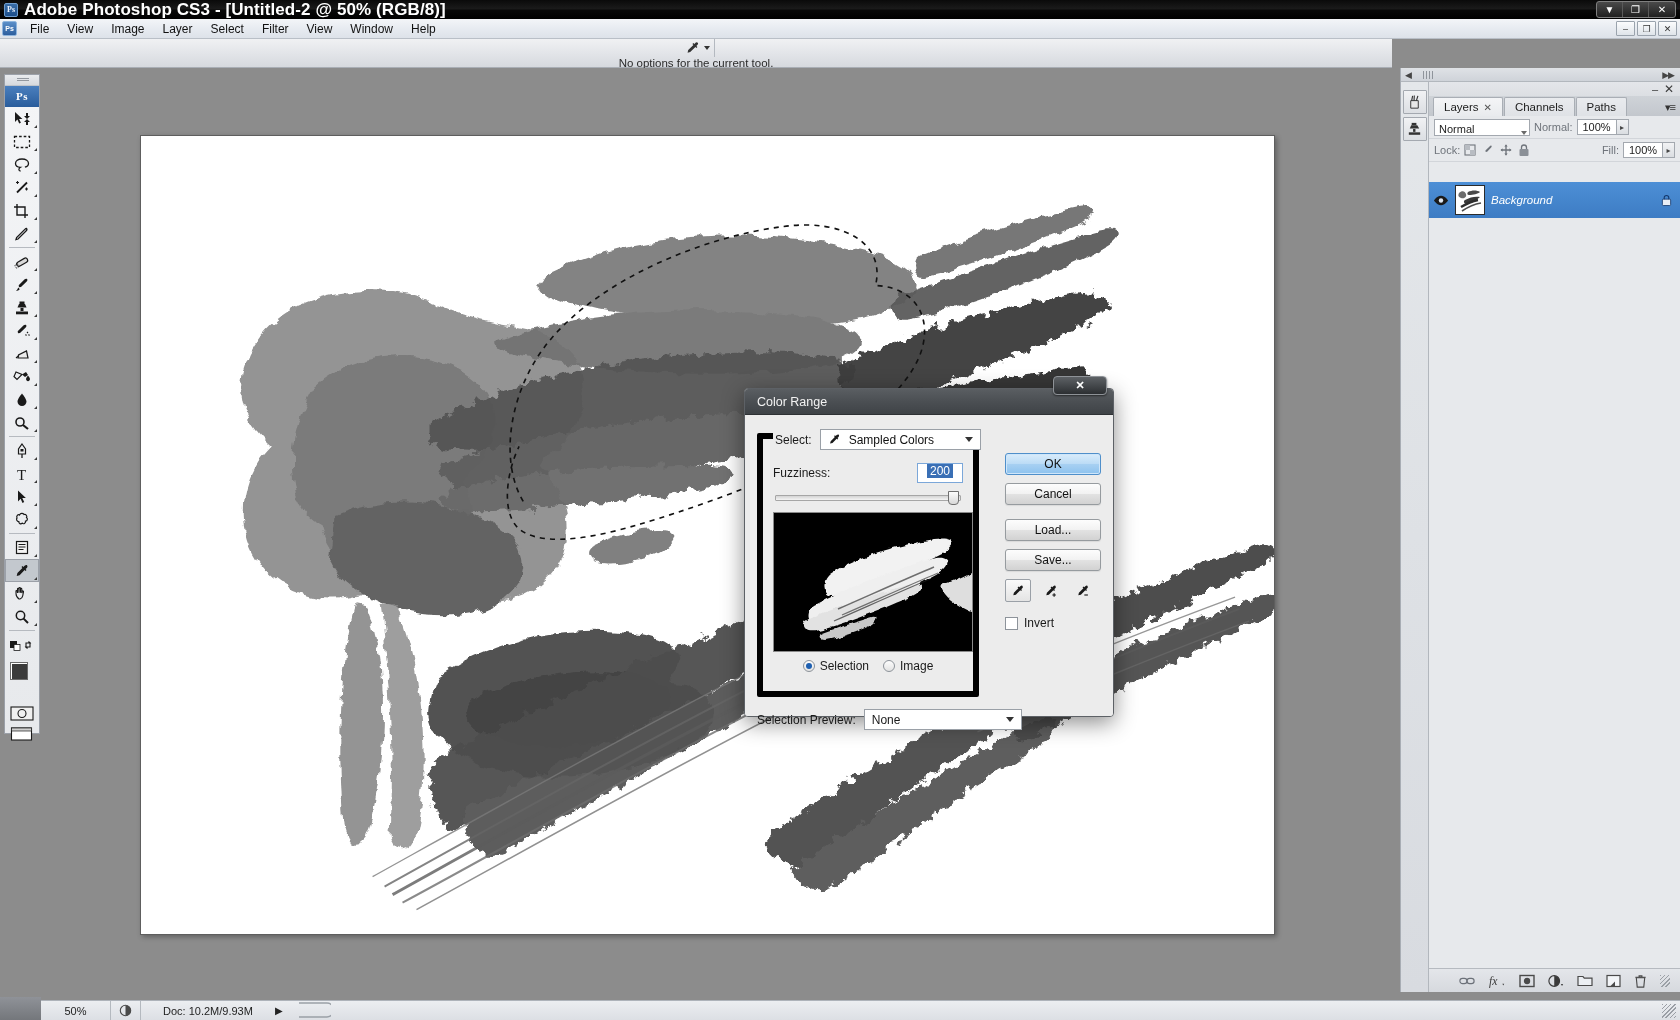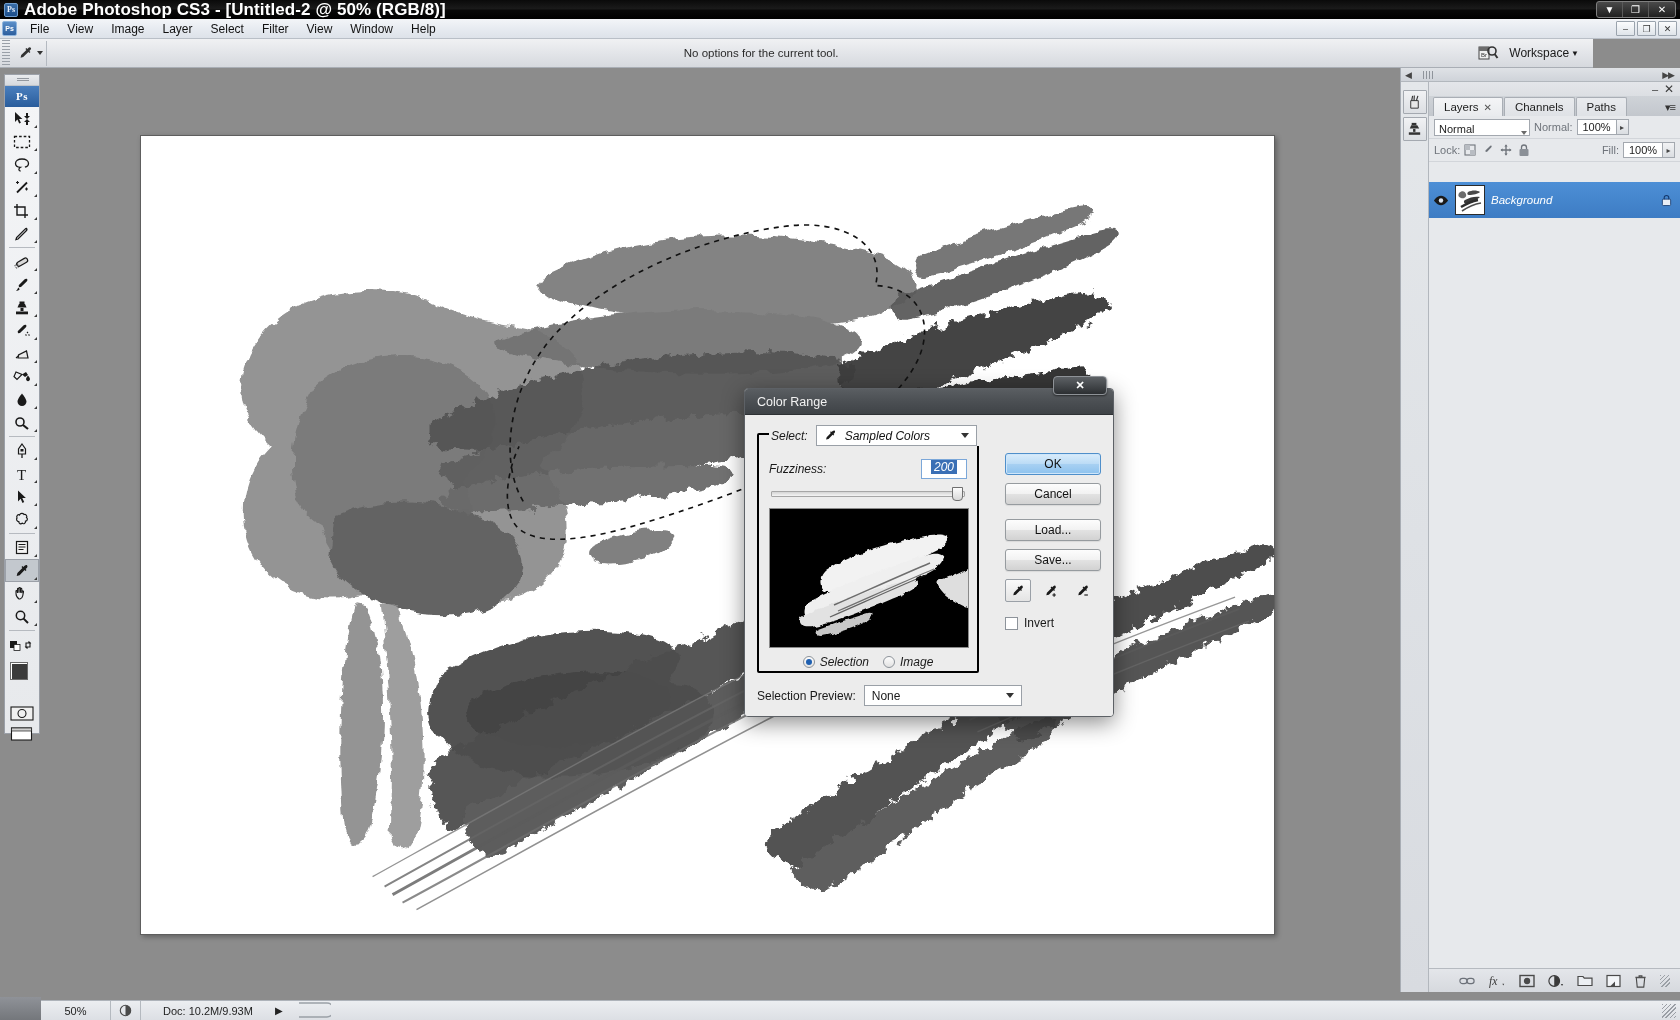--- a/index.html
+++ b/index.html
@@ -45,24 +45,24 @@
     border: 1px solid #8fb5dd; border-radius: 2px;
     color: #fff; font-size: 7px; line-height: 13px; text-align: center; font-weight: bold;
   }
   .menu-item { font-size: 12px; color: #111; padding: 2px 9px; cursor: default; }
   .win-ctrls2 { position: absolute; right: 3px; top: 2px; display: flex; gap: 2px; }
   .wc2 { width: 19px; height: 15px; border: 1px solid #9aa3ad; background: linear-gradient(to bottom,#fbfcfd,#dfe4ea);
          font-size: 9px; color: #333; display:flex;align-items:center;justify-content:center; border-radius:1px;}
 
   
   .optionsbar {
-    position: absolute; left: 0; top: 39px; width: 1593px; height: 29px;
+    position: absolute; left: 0; top: 39px; width: 1392px; height: 29px;
     background: linear-gradient(to bottom, #f0f1f3 0%, #e3e5e9 50%, #d6d9de 100%);
     border-bottom: 1px solid #a9aeb5;
-    display: flex; align-items: center;
+    display: flex; align-items: center; flex-direction: column;
   }
   .ob-grip { width: 8px; height: 27px; background:
       repeating-linear-gradient(to bottom, #9aa0a8 0 1px, transparent 1px 3px);
       margin-left: 2px; }
   .ob-tool {
     width: 34px; height: 25px; margin-left: 3px;
     display: flex; align-items: center; justify-content: center; gap:2px;
     border-right: 1px solid #b4b9c0;
   }
   .ob-msg { flex: 1; text-align: center; font-size: 11.5px; color: #2b2b2b; }
@@ -210,22 +210,22 @@
     position: absolute; right: 6px; top: -13px; width: 54px; height: 19px;
     background: linear-gradient(to bottom,#5d6165,#2c2f32);
     border: 1px solid #8e9297; border-radius: 4px;
     color: #fff; font-size: 11px; font-weight: bold;
     display:flex;align-items:center;justify-content:center;
     box-shadow: 0 1px 2px rgba(0,0,0,.5);
   }
   .dlg-body { position: absolute; left: 0; right: 0; top: 26px; bottom: 0;
               background: #ececec; border-radius: 0 0 3px 3px; padding: 10px 12px; }
   .fieldset {
-    position: relative; border: 2px solid #000000; border-radius: 2px;
-    margin: 8px 0 0 0; padding: 12px 10px 2px 10px; width: 222px; font-style: italic;
+    position: relative; border: 6px solid #000000; border-radius: 2px;
+    margin: 8px 0 0 0; padding: 12px 10px 18px 10px; width: 222px;
   }
   .dlg-row { display: flex; align-items: center; gap: 8px; }
   .dlg-lab { font-size: 12px; color: #1a1a1a; }
   .select-combo {
     flex: 1; height: 21px; background: #fff; border: 1px solid #9aa0a7;
     display: flex; align-items: center; gap: 7px; padding: 0 4px 0 6px;
     font-size: 12px; color: #111; position: relative;
   }
   .select-combo .car { position:absolute; right:7px; width:0;height:0;
      border-left:4px solid transparent;border-right:4px solid transparent;border-top:5px solid #333;}

